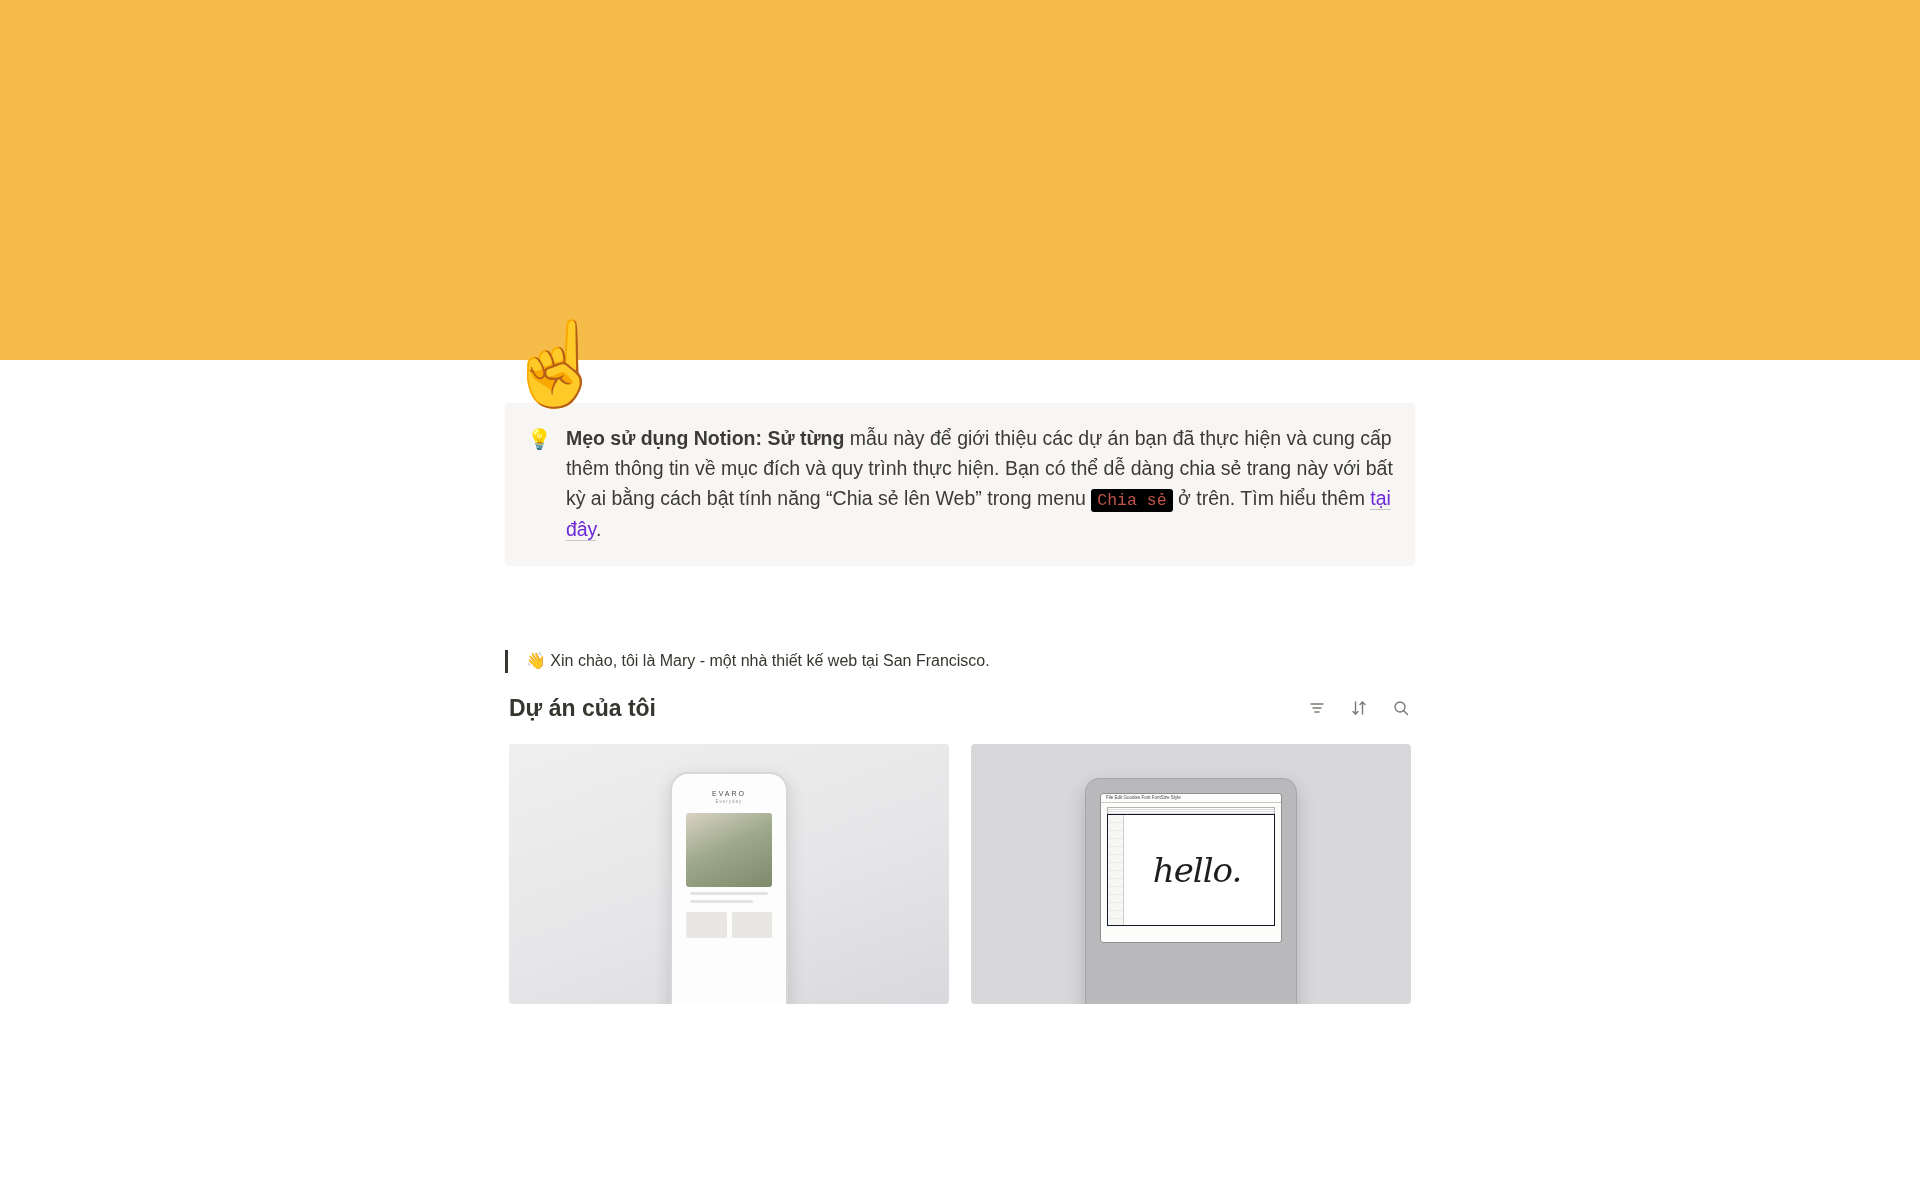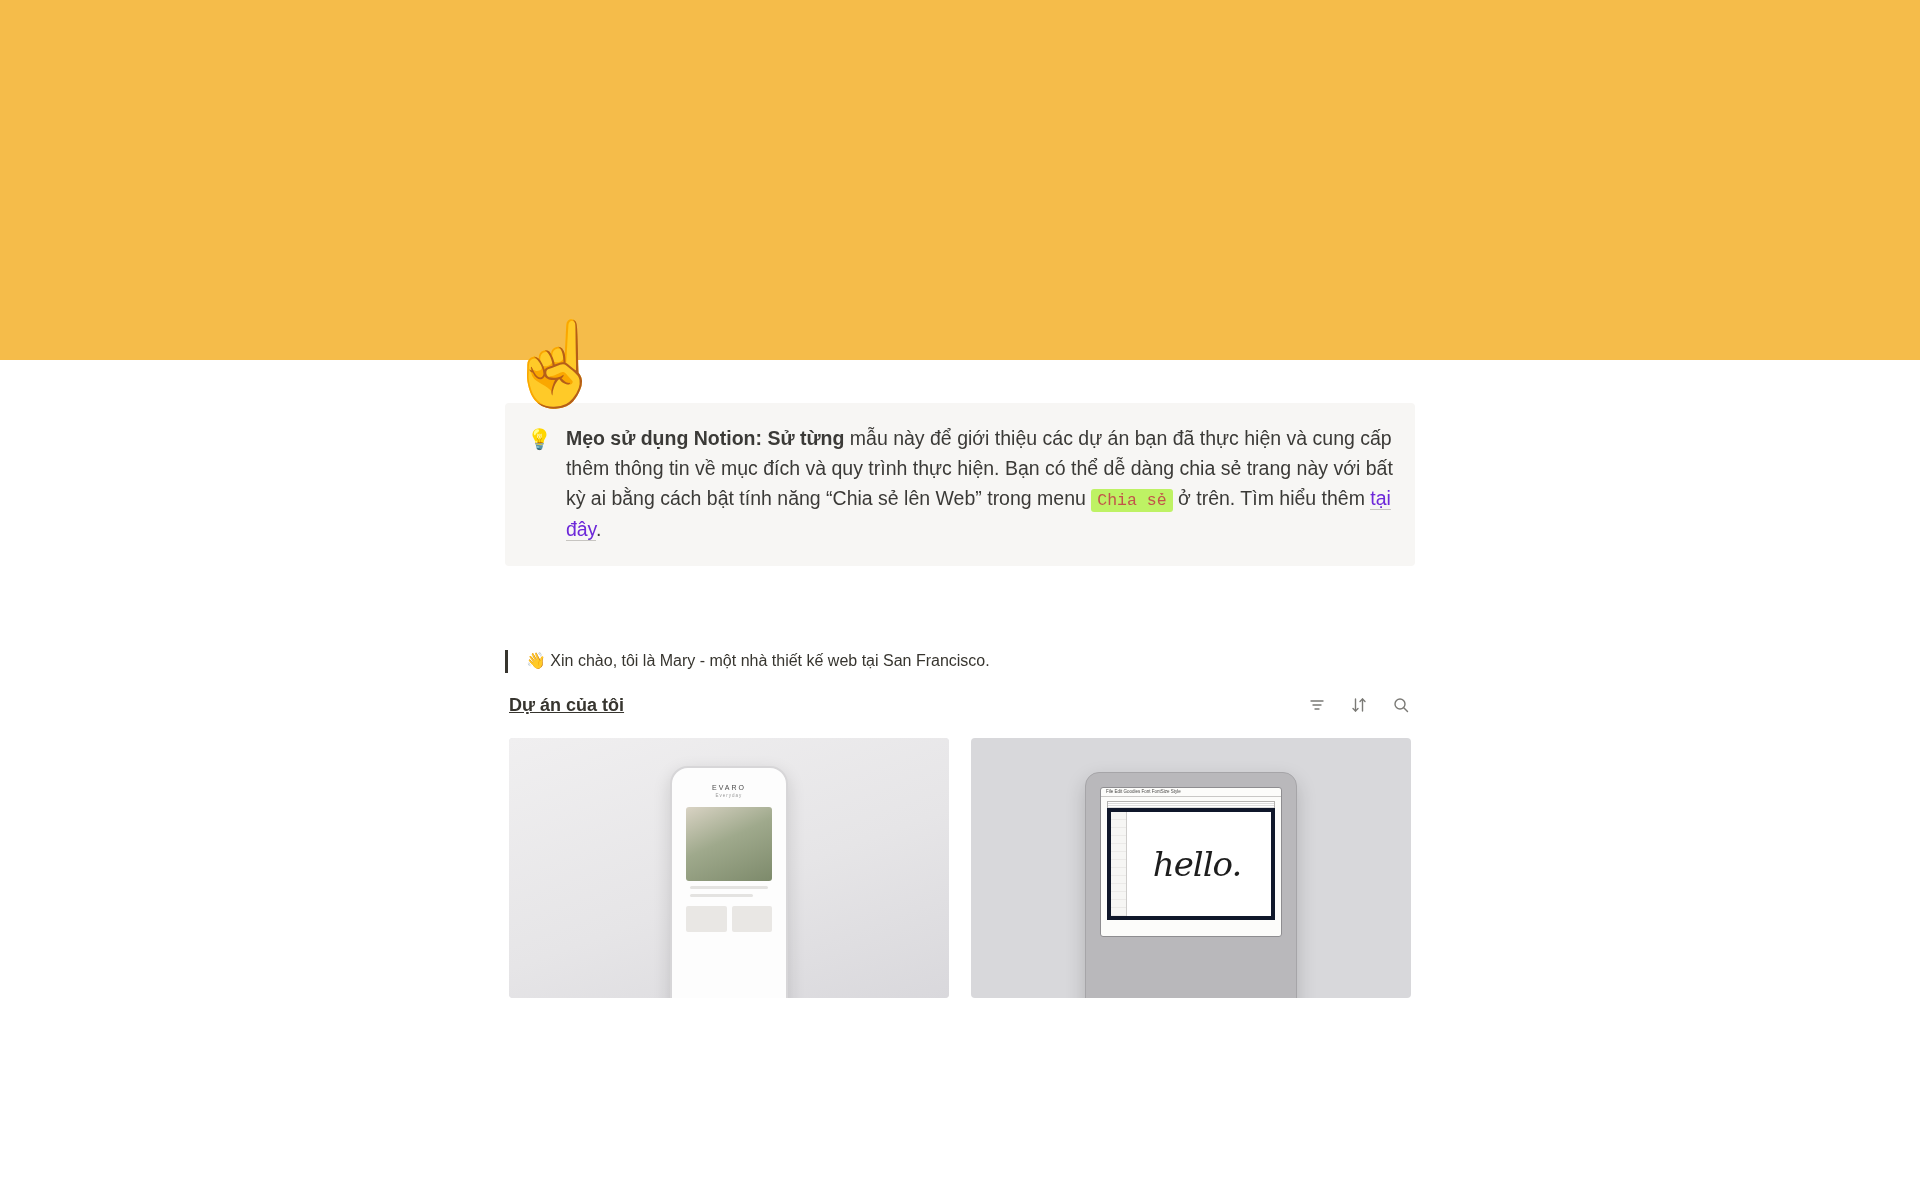--- a/index.html
+++ b/index.html
@@ -71,21 +71,21 @@
     padding-top: 1px;
   }
   .callout-text {
     font-size: 19.5px;
     line-height: 1.55;
     color: #3b3a37;
   }
   .callout-text b { font-weight: 700; }
   .code-inline {
     font-family: "Liberation Mono", "DejaVu Sans Mono", monospace;
-    background: #bef264;
+    background: #000000;
     color: #c2544a;
     font-size: 16.5px;
     padding: 2px 6px;
     border-radius: 3px;
   }
   .link-underline {
     color: #6d28d9;
     text-decoration: none;
     border-bottom: 1px solid #c7c5c1;
     cursor: pointer;
@@ -112,24 +112,23 @@
 
   
   .db-header {
     margin-top: 22px;
     display: flex;
     align-items: center;
     justify-content: space-between;
     padding: 0 4px 0 4px;
   }
   .db-title {
-    font-size: 18px;
+    font-size: 23px;
     font-weight: 700;
     color: #37352f;
-    text-decoration: underline;
   }
   .db-tools {
     display: flex;
     align-items: center;
     gap: 22px;
     color: #7a7975;
   }
   .db-tools .tool {
     width: 20px;
     height: 20px;
@@ -250,21 +249,21 @@
   .mac .winbar {
     margin: 4px 6px 0 6px;
     height: 7px;
     border: 1px solid #b4b3b1;
     border-bottom: none;
     background: repeating-linear-gradient(180deg,#fff 0 1px,#ddd 1px 2px);
   }
   .mac .canvas {
     margin: 0 6px;
     height: 112px;
-    border: 4px solid #0f172a;
+    border: 1px solid #0f172a;
     background: #fff;
     display: flex;
     align-items: center;
     justify-content: center;
     position: relative;
   }
   .mac .tools {
     position: absolute;
     left: 0; top: 0; bottom: 0;
     width: 16px;

